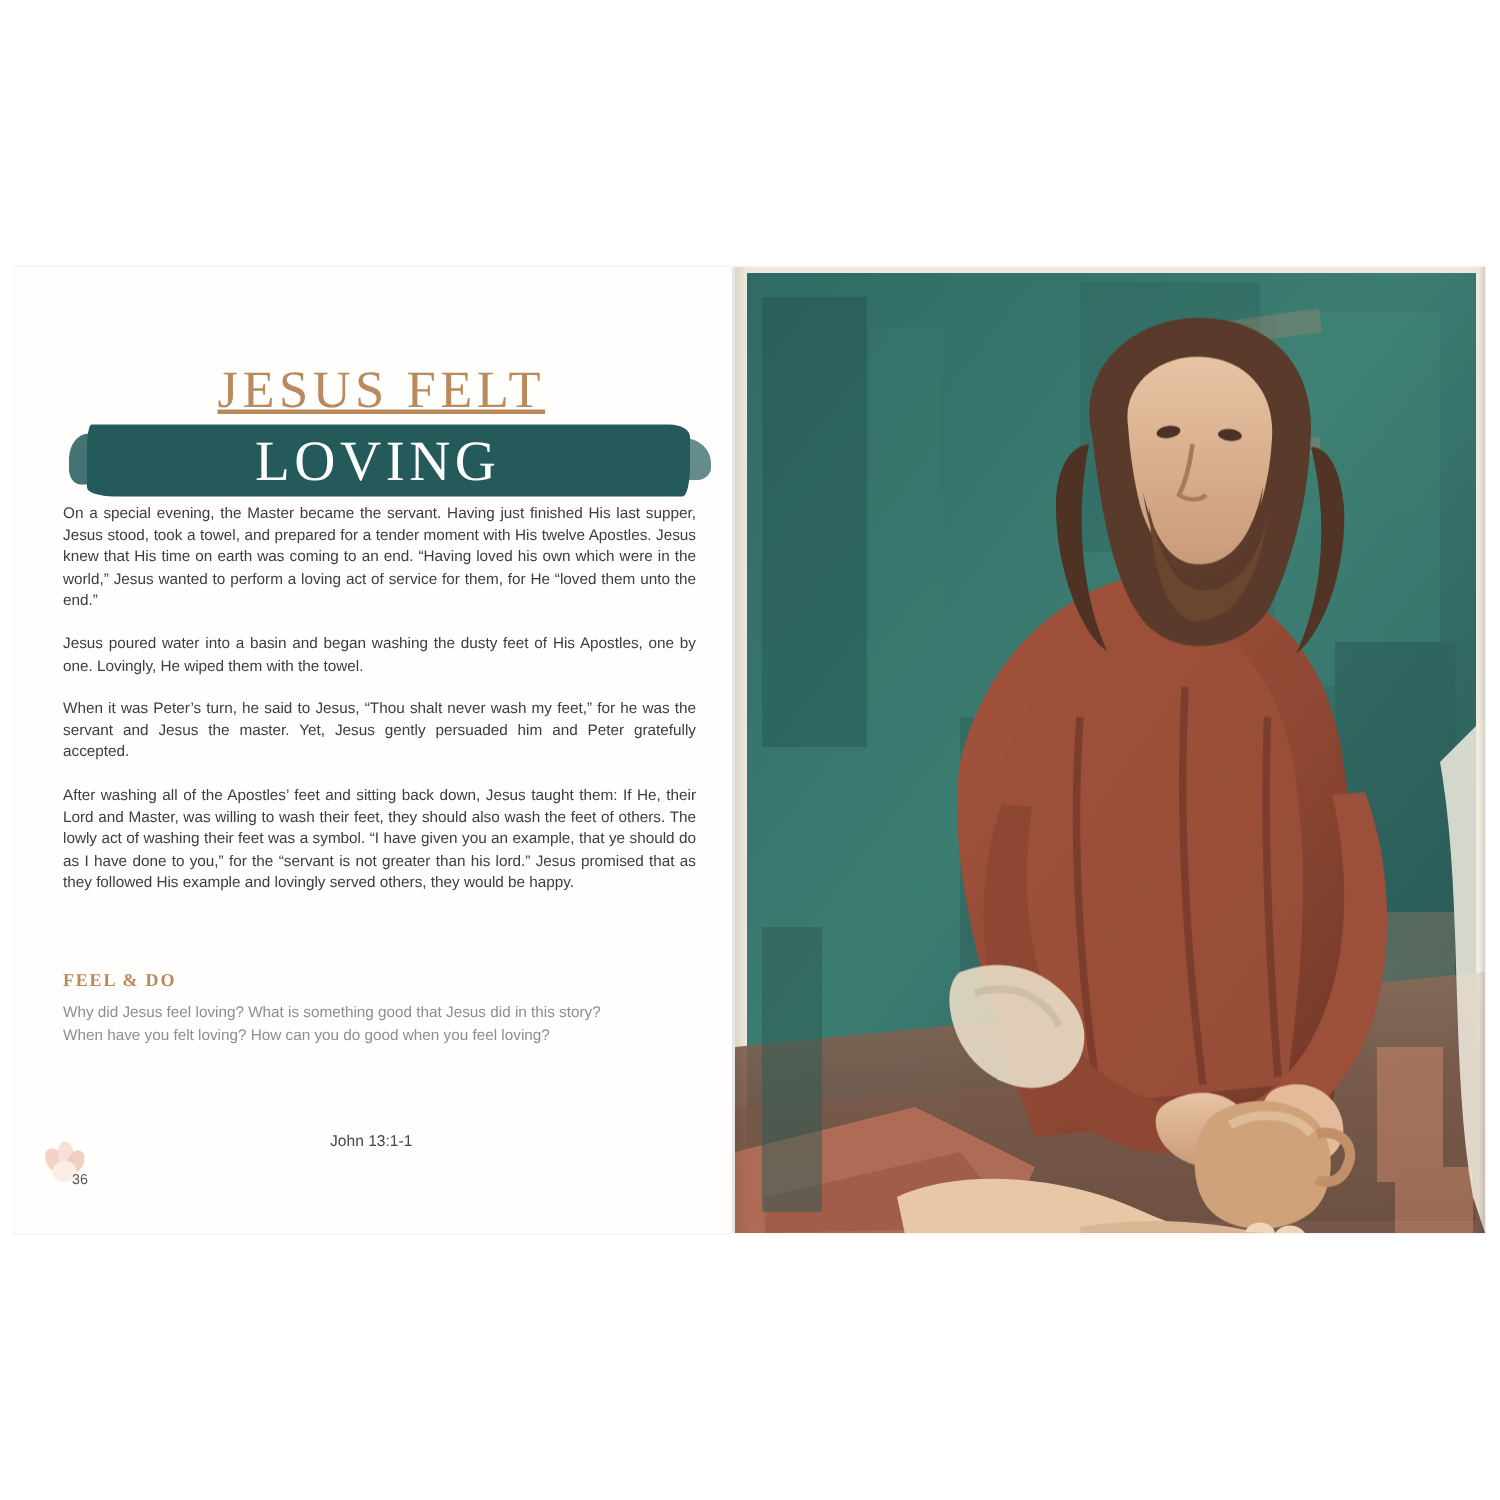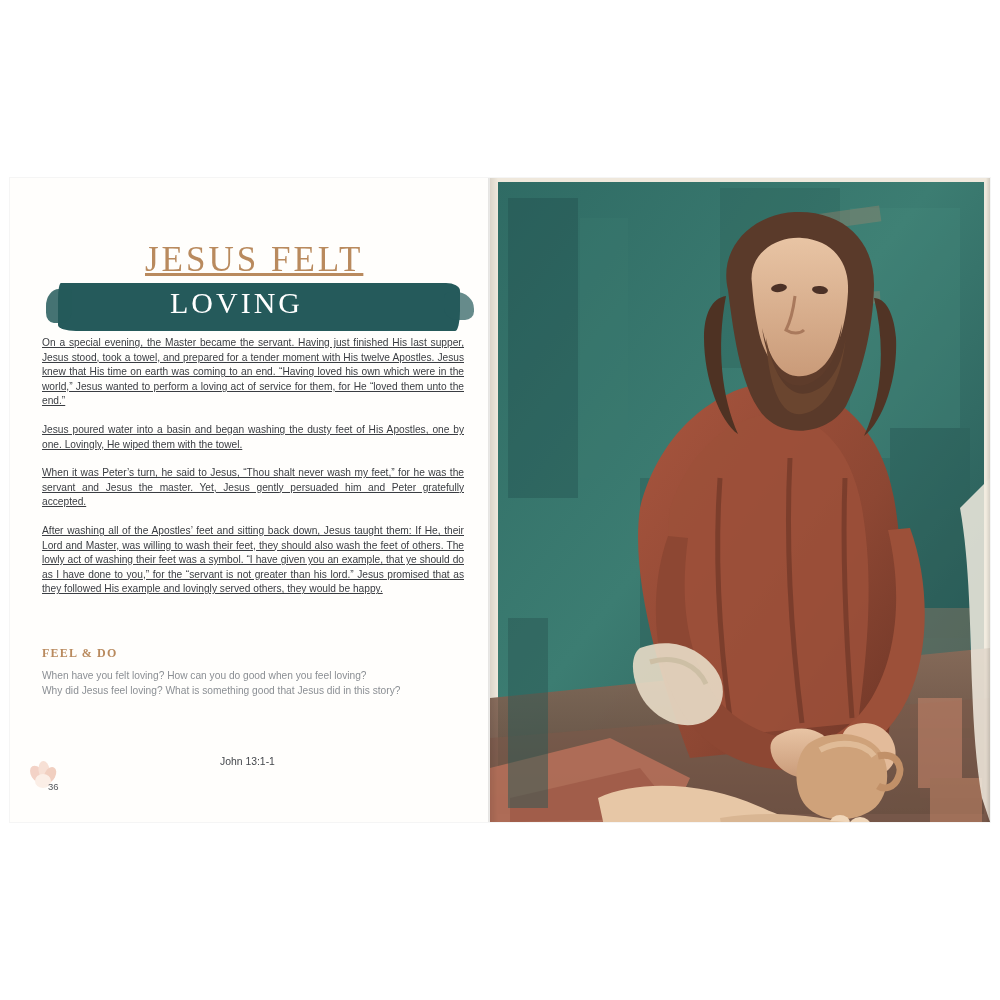--- a/index.html
+++ b/index.html
@@ -79,39 +79,38 @@
     height: 28px;
     background: #255a5b;
     border-radius: 20% 60% 30% 45%;
     opacity: 0.7;
   }
   .title-line2 {
     position: absolute;
     left: 130px;
     top: 78px;
     font-family: "Liberation Serif", serif;
-    font-size: 30px;
+    font-size: 38px;
     letter-spacing: 3px;
     color: #ffffff;
     font-weight: 400;
     z-index: 3;
   }
   .body-text {
     position: absolute;
     left: 32px;
     top: 158px;
     width: 422px;
   }
   .body-text p {
     margin: 0 0 14px 0;
     font-size: 10.2px;
     line-height: 14.6px;
     color: #3a3d42;
     text-align: justify;
-    text-decoration: underline;
   }
   .feel-do {
     position: absolute;
     left: 32px;
     top: 448px;
     width: 422px;
   }
   .feel-do-head {
     font-family: "Liberation Serif", serif;
     font-size: 12px;
@@ -202,22 +201,22 @@
 
     <div class="body-text">
       <p>On a special evening, the Master became the servant. Having just finished His last supper, Jesus stood, took a towel, and prepared for a tender moment with His twelve Apostles. Jesus knew that His time on earth was coming to an end. “Having loved his own which were in the world,” Jesus wanted to perform a loving act of service for them, for He “loved them unto the end.”</p>
       <p>Jesus poured water into a basin and began washing the dusty feet of His Apostles, one by one. Lovingly, He wiped them with the towel.</p>
       <p>When it was Peter’s turn, he said to Jesus, “Thou shalt never wash my feet,” for he was the servant and Jesus the master. Yet, Jesus gently persuaded him and Peter gratefully accepted.</p>
       <p>After washing all of the Apostles’ feet and sitting back down, Jesus taught them: If He, their Lord and Master, was willing to wash their feet, they should also wash the feet of others. The lowly act of washing their feet was a symbol. “I have given you an example, that ye should do as I have done to you,” for the “servant is not greater than his lord.” Jesus promised that as they followed His example and lovingly served others, they would be happy.</p>
     </div>
 
     <div class="feel-do">
       <div class="feel-do-head">FEEL &amp; DO</div>
+      <div class="feel-do-q">Why did Jesus feel loving? What is something good that Jesus did in this story?</div>
       <div class="feel-do-q">When have you felt loving? How can you do good when you feel loving?</div>
-      <div class="feel-do-q">Why did Jesus feel loving? What is something good that Jesus did in this story?</div>
     </div>
 
     <div class="scripture-ref">John 13:1-1</div>
 
     <div class="page-number-badge">
       <svg class="flower" viewBox="0 0 34 34">
         <ellipse cx="11" cy="13" rx="6" ry="9" fill="#f3d2c6" transform="rotate(-32 11 13)"></ellipse>
         <ellipse cx="18" cy="9" rx="5.5" ry="9" fill="#f7e0d5" transform="rotate(-6 18 9)"></ellipse>
         <ellipse cx="24" cy="14" rx="5.5" ry="8.5" fill="#f1cfc0" transform="rotate(28 24 14)"></ellipse>
         <ellipse cx="17" cy="20" rx="8" ry="7" fill="#fbeee6"></ellipse>

